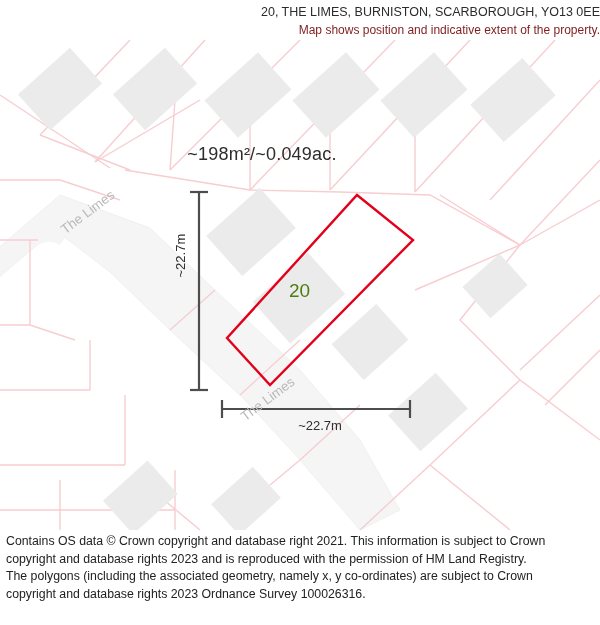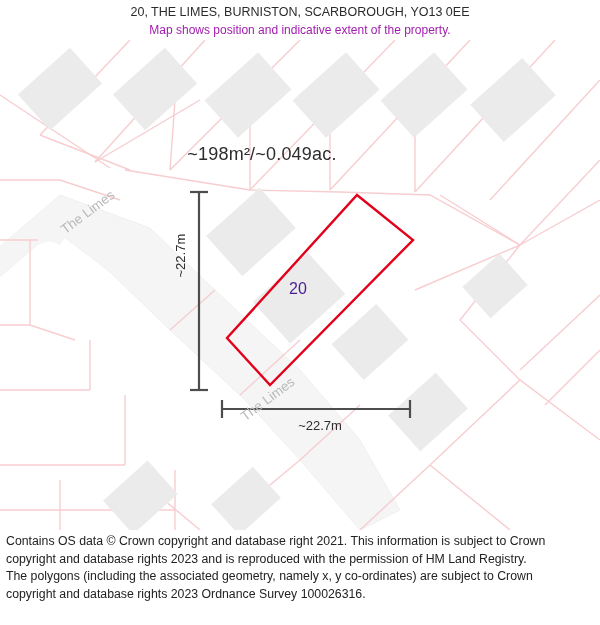--- a/index.html
+++ b/index.html
@@ -20,33 +20,33 @@
     height: 625px;
   }
 
   
   .header {
     position: absolute;
     left: 0;
     top: 0;
     width: 600px;
     height: 40px;
-    text-align: center;
+    text-align: right;
   }
   .header .title {
     margin: 4px 0 0 0;
     font-size: 12.5px;
     color: #2b2b2b;
     line-height: 16px;
     white-space: nowrap;
   }
   .header .subtitle {
     margin: 2px 0 0 0;
     font-size: 12px;
-    color: #a21caf;
+    color: #7f1d1d;
     line-height: 16px;
     white-space: nowrap;
   }
 
   
   .map {
     position: absolute;
     left: 0;
     top: 40px;
     width: 600px;
@@ -68,22 +68,22 @@
     font-size: 18px;
     color: #2d2d2d;
     letter-spacing: 0.2px;
   }
 
   
   .plot-number {
     position: absolute;
     left: 289px;
     top: 240px;
-    font-size: 16px;
-    color: #4c1d95;
+    font-size: 19px;
+    color: #4d7c0f;
   }
 
   
   .dim-v {
     position: absolute;
     left: 160px;
     top: 210px;
     width: 40px;
     text-align: center;
     font-size: 13px;

